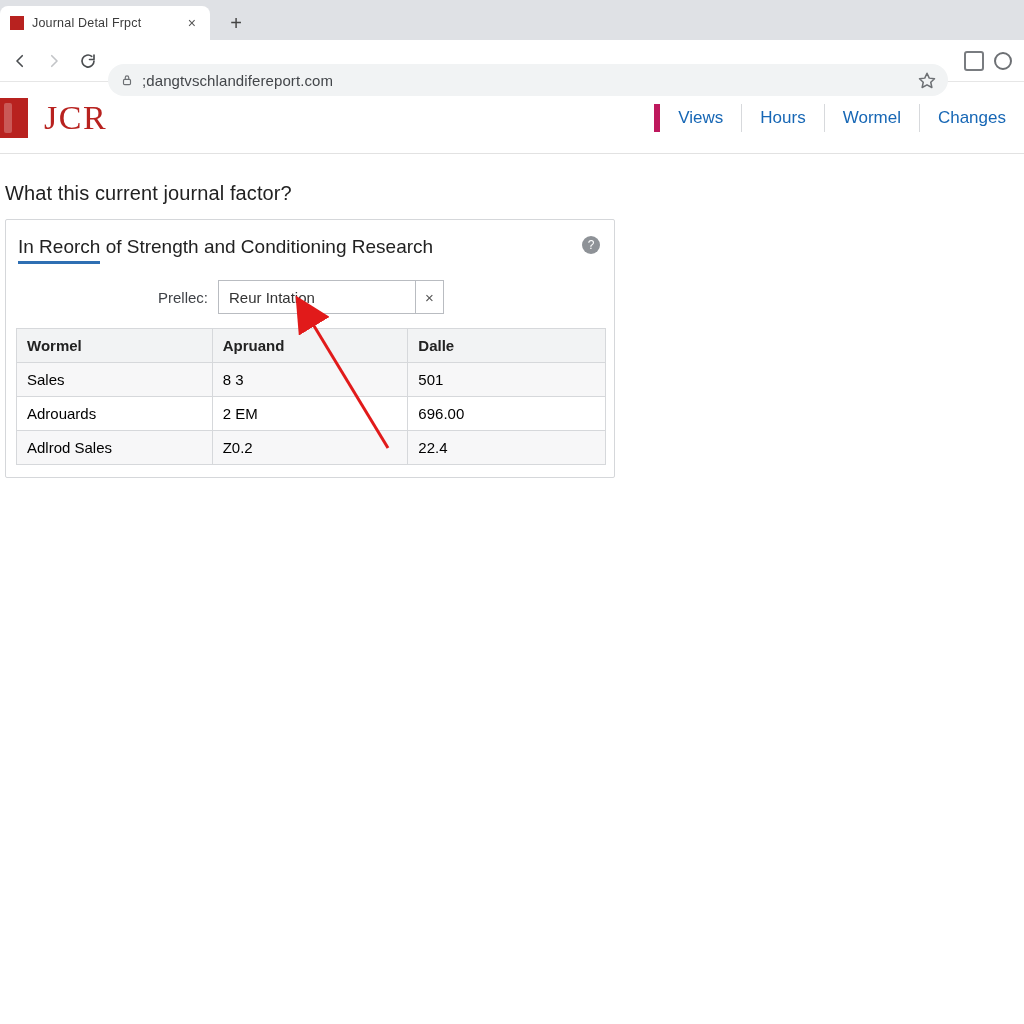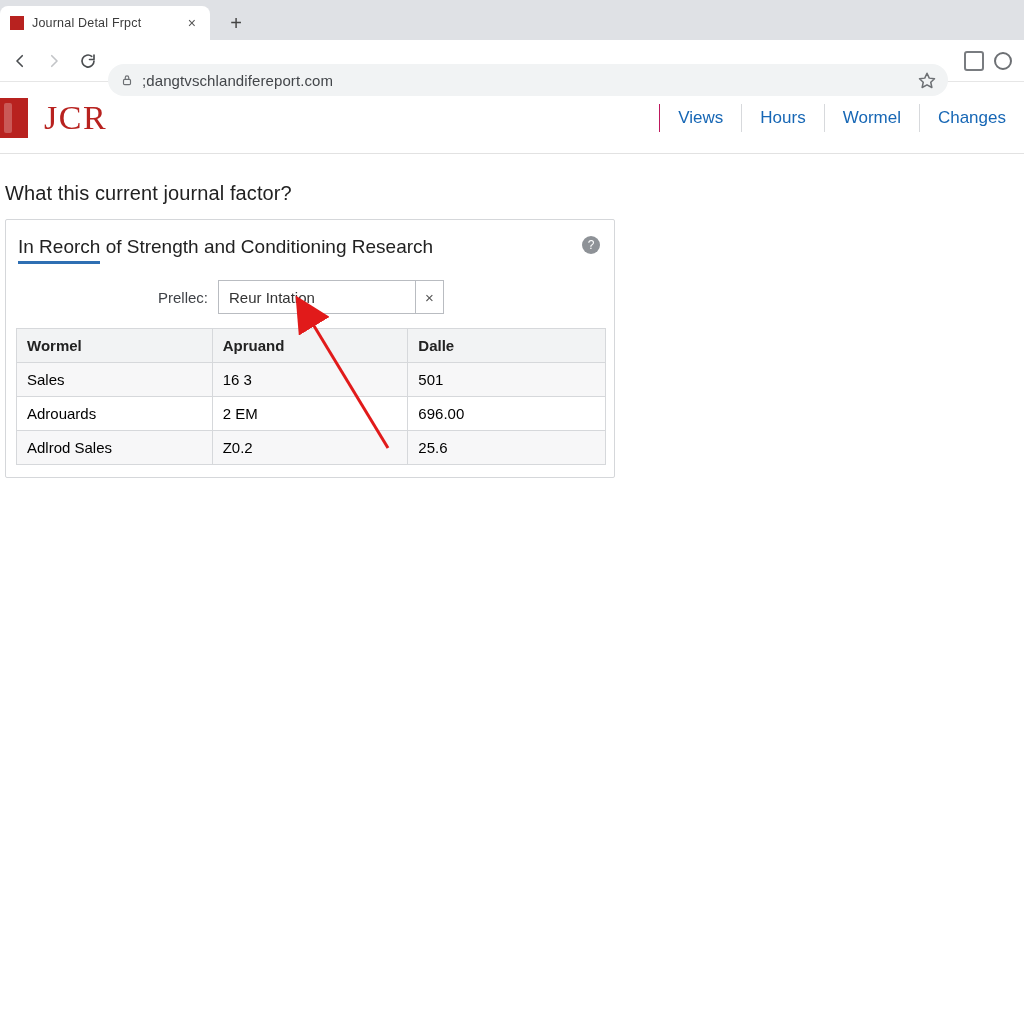--- a/index.html
+++ b/index.html
@@ -29,21 +29,21 @@
 
   
   .page { padding: 0 0 0 0; }
   .site-header { height:72px; border-bottom:1px solid #e2e2e2; display:flex; align-items:center; padding: 0 0 0 0; }
   .brand { display:flex; align-items:center; gap:16px; margin-left:0; }
   .brand-mark { width:28px; height:40px; background:#b8221f; position:relative; }
   .brand-mark::before { content:""; position:absolute; left:4px; top:5px; width:8px; height:30px; background:#fff; opacity:.25; border-radius:2px; }
   .brand-text { font-family: "Georgia","Times New Roman",serif; font-size:34px; color:#b8221f; font-weight:500; letter-spacing:1.5px; }
   .topnav { margin-left:auto; display:flex; align-items:center; height:100%; }
   .topnav a { color:#1767b5; font-size:17px; text-decoration:none; padding: 0 18px; border-left:1px solid #d7d9dc; height:28px; display:flex; align-items:center; cursor:pointer;}
-  .topnav a:first-child { border-left:1px solid #be185d; }
+  .topnav a:first-child { border-left:6px solid #be185d; }
 
   
   .content { padding: 28px 0 0 5px; }
   .question { font-size:20px; color:#222; margin: 0 0 14px 0; font-weight:500; letter-spacing:0.1px; }
 
   .card { width:610px; border:1px solid #d5d7da; border-radius:2px; padding: 16px 10px 12px 10px; position:relative; background:#fff; }
   .card-title { font-size:19px; color:#222; padding: 0 2px 6px 2px; }
   .card-title .ul { border-bottom:3px solid #2e6fb3; padding-bottom:4px; }
   .help { position:absolute; top:16px; right:14px; width:18px;height:18px;border-radius:50%; background:#8e9297; color:#fff; font-size:12px; display:flex; align-items:center; justify-content:center; cursor:pointer; }
 
@@ -153,32 +153,32 @@
         <thead>
           <tr>
             <th class="col1">Wormel</th>
             <th class="col2">Apruand</th>
             <th class="col3">Dalle</th>
           </tr>
         </thead>
         <tbody>
           <tr>
             <td>Sales</td>
-            <td>16 3</td>
+            <td>8 3</td>
             <td>501</td>
           </tr>
           <tr>
             <td>Adrouards</td>
             <td>2 EM</td>
             <td>696.00</td>
           </tr>
           <tr>
             <td>Adlrod Sales</td>
             <td>Z0.2</td>
-            <td>25.6</td>
+            <td>22.4</td>
           </tr>
         </tbody>
       </table>
     </div>
   </div>
 </div>
 
 <div class="arrow-wrap">
   <svg width="120" height="160">
     <defs>

